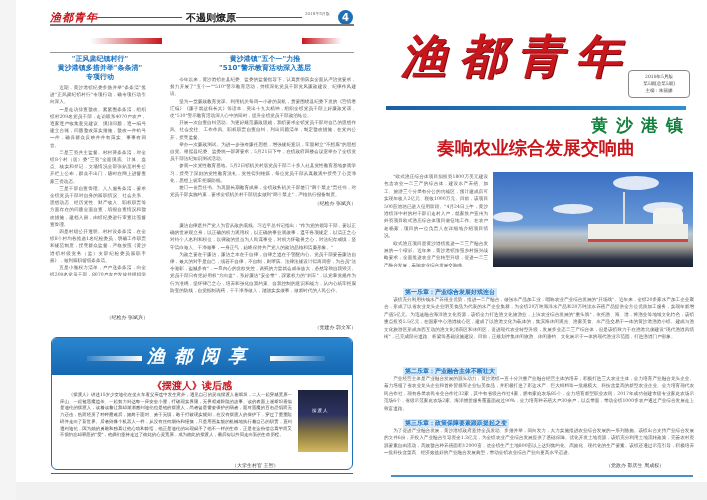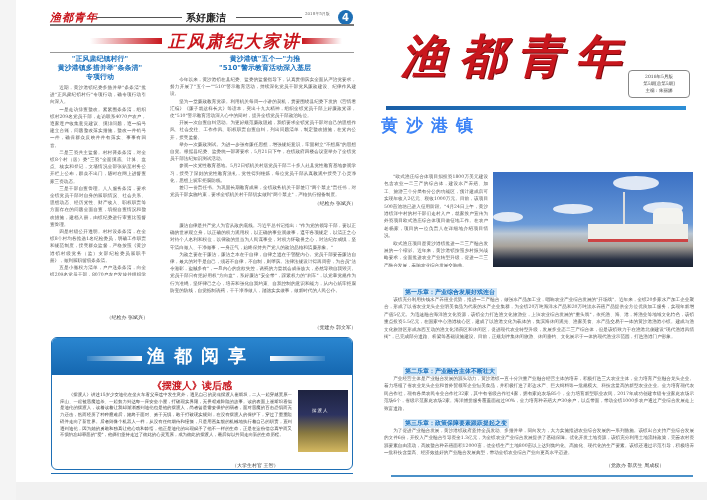--- a/index.html
+++ b/index.html
@@ -28,36 +28,36 @@
   .col { position: absolute; font-size: 4.6px; line-height: 7.2px; color: #555; text-align: justify; overflow: hidden; }
   .col p { text-indent: 2em; }
   .byline { position: absolute; font-size: 5px; color: #444; text-align: right; }
   .quote { position: absolute; left: 120px; top: 211px; width: 190px; color: #1e73be; font-family: "DejaVu Sans", sans-serif; font-weight: bold; font-size: 6.5px; text-align: center; }
 
   
   .readbox { position: absolute; left: 35px; top: 337px; width: 302px; height: 133px; border: 1px solid #1e6fb5; border-radius: 6px; overflow: hidden; background: #fff; }
   .readbox-head { position: absolute; left: 0; top: 0; width: 100%; height: 37px; background: linear-gradient(180deg, #2a86d0, #1567b0); }
   .rh-bar { position: absolute; top: 18px; height: 5px; background: linear-gradient(90deg, rgba(255,255,255,0.1), #fff); }
   .rh-bar.r { background: linear-gradient(90deg, #fff, rgba(255,255,255,0.1)); }
-  .rh-text { position: absolute; left: 95px; top: 6px; font-size: 18px; color: #fff; font-weight: bold; letter-spacing: 9px; white-space: nowrap; }
+  .rh-text { position: absolute; left: 95px; top: 6px; font-size: 18px; color: #fff; font-style: italic; font-weight: bold; letter-spacing: 9px; white-space: nowrap; }
   .book-title { position: absolute; left: 100px; top: 41px; font-size: 10px; color: #c8161d; font-weight: bold; }
   .book-text { position: absolute; left: 8px; top: 54px; width: 232px; font-size: 4.4px; line-height: 6.7px; color: #444; text-align: justify; }
   .book-text p { text-indent: 2em; }
   .book-byline { position: absolute; left: 180px; top: 124px; font-size: 5px; color: #444; }
   .book-cover { position: absolute; left: 246px; top: 52px; width: 50px; height: 62px; background: linear-gradient(180deg, #1e2340 0%, #2d3360 40%, #8a7a40 70%, #d4b860 100%); }
   .book-cover-title { position: absolute; left: 14px; top: 18px; font-size: 4.5px; color: #fff; font-family: "DejaVu Sans", sans-serif; letter-spacing: 1px; }
   .book-cover-sub { position: absolute; left: 246px; top: 116px; width: 50px; height: 8px; font-size: 3px; color: #c8161d; text-align: center; }
   .lp-bottom-rule { position: absolute; left: 35px; top: 473px; width: 302px; height: 1px; background: #1e6fb5; }
 
   
   .rp { position: absolute; left: 365px; top: 0; width: 330px; height: 480px; }
   .masthead { position: absolute; left: 20px; top: 26px; font-size: 46px; color: #c8161d; font-weight: bold; font-style: italic; letter-spacing: 12px; text-shadow: 1px 1px 0 #7a0a0e; white-space: nowrap; font-family: "DejaVu Serif", serif; }
   .issue-box { position: absolute; left: 247px; top: 70px; width: 62px; height: 28px; border: 1px solid #888; border-radius: 4px; font-size: 4.5px; line-height: 7px; color: #444; text-align: center; padding-top: 2px; }
   .blue-bar { position: absolute; left: 5px; top: 106px; width: 300px; height: 4px; background: linear-gradient(90deg, #1a5ea6, #2d8ed6); }
-  .headline1 { position: absolute; left: 0; top: 114px; width: 310px; text-align: left; font-size: 17px; font-weight: bold; color: #3b82f6; letter-spacing: 8px; font-family: "DejaVu Sans", sans-serif; }
+  .headline1 { position: absolute; left: 0; top: 114px; width: 310px; text-align: right; font-size: 17px; font-weight: bold; color: #15803d; letter-spacing: 8px; font-family: "DejaVu Sans", sans-serif; }
   .headline2 { position: absolute; left: 0; top: 136px; width: 310px; text-align: center; font-size: 18px; font-weight: bold; color: #c8161d; font-family: "DejaVu Sans", sans-serif; }
   .photo { position: absolute; left: 112px; top: 172px; width: 200px; height: 95px; overflow: hidden; background: linear-gradient(180deg, #3a70c4 0%, #6a9ad8 55%, #bcc8d4 65%, #a8a29a 78%, #2a3244 92%, #1b2433 100%); }
   .cloud { position: absolute; background: #f1f4f9; border-radius: 50%; opacity: 0.9; }
   .ship { position: absolute; left: 95px; top: 52px; width: 100px; height: 18px; background: #eeeeea; border-bottom: 3px solid #c44; }
   .ship-cabin { position: absolute; left: 160px; top: 36px; width: 30px; height: 18px; background: #f3f3ef; border-radius: 6px 6px 0 0; }
   .ship-mast { position: absolute; left: 130px; top: 20px; width: 2px; height: 34px; background: #ddd; }
   .col-r { position: absolute; font-size: 4.6px; line-height: 7.4px; color: #555; text-align: justify; overflow: hidden; }
   .col-r p { text-indent: 2em; }
   .sub-head { position: absolute; font-size: 6px; font-weight: bold; color: #1e73be; font-family: "DejaVu Sans", sans-serif; background: #d7e9f8; padding: 0 2px; }
   .rp-byline { position: absolute; left: 225px; top: 462px; font-size: 5px; color: #444; }
@@ -65,30 +65,29 @@
 </style>
 </head>
 <body>
 
 <div class="spread">
 
   <div class="lp">
     <div class="lp-header">
       <span class="lp-logo">渔都青年</span>
       <div class="lp-rule" style="left:46px;width:86px;"></div>
-      <span class="lp-section">系好廉洁</span>
+      <span class="lp-section">不遏则燎原</span>
       <div class="lp-rule" style="left:186px;width:66px;"></div>
       <span class="lp-date">2018年5月版</span>
       <span class="lp-pageno">4</span>
     </div>
     <div class="lp-thick"></div>
 
     <div class="banner">
       <div class="banner-bar" style="left:0;width:72px;"></div>
-      <span class="banner-text">正风肃纪大家讲</span>
       <div class="banner-bar r" style="left:212px;width:40px;"></div>
     </div>
     <div class="lp-rule2"></div>
 
     <div class="art-title" style="left:0;top:55px;width:100px;">
       <div>"正风肃纪镇村行"</div>
       <div>黄沙港镇多措并举"条条清"</div>
       <div>专项行动</div>
     </div>
     <div class="col" style="left:0;top:84px;width:96px;height:192px;">
@@ -144,20 +143,21 @@
   <div class="rp">
     <div class="masthead">渔都青年</div>
     <div class="issue-box">
       <div>2018年5月版</div>
       <div>第5期[总第5期]</div>
       <div>主编：朱丽娜</div>
     </div>
     <div class="blue-bar"></div>
 
     <div class="headline1">黄沙港镇</div>
+    <div class="headline2">奏响农业综合发展交响曲</div>
 
     <div class="col-r" style="left:3px;top:173px;width:104px;height:94px;">
       <p>"欧式渔庄综合体项目拟投资1800万美元建设包含农业一二三产的综合体，建设水产养殖、加工、旅游三个分类有分公的功能区，预计建成后可实现年收入2亿元、税收1000万元。目前，该项目500亩池塘已进入征用阶段。"4月24日上午，黄沙港镇洋中村的村干部们走村入户，就家挨户宣传为外资项目欧式渔庄综合体项目做征地工作。在农户老杨家，项目的一位负责人在详细地介绍项目情况。</p>
       <p>欧式渔庄项目是黄沙港镇推进一二三产融合发展的一个缩影。近年来，黄沙港镇按照乡村振兴战略要求，全面推进农业产业转型升级，促进一二三产融合发展，奏响农业综合发展交响曲。</p>
     </div>
 
     <div class="photo">
       <div class="cloud" style="left:120px;top:4px;width:46px;height:14px;"></div>
       <div class="cloud" style="left:60px;top:32px;width:40px;height:10px;"></div>
       <div class="cloud" style="left:150px;top:30px;width:40px;height:12px;"></div>

